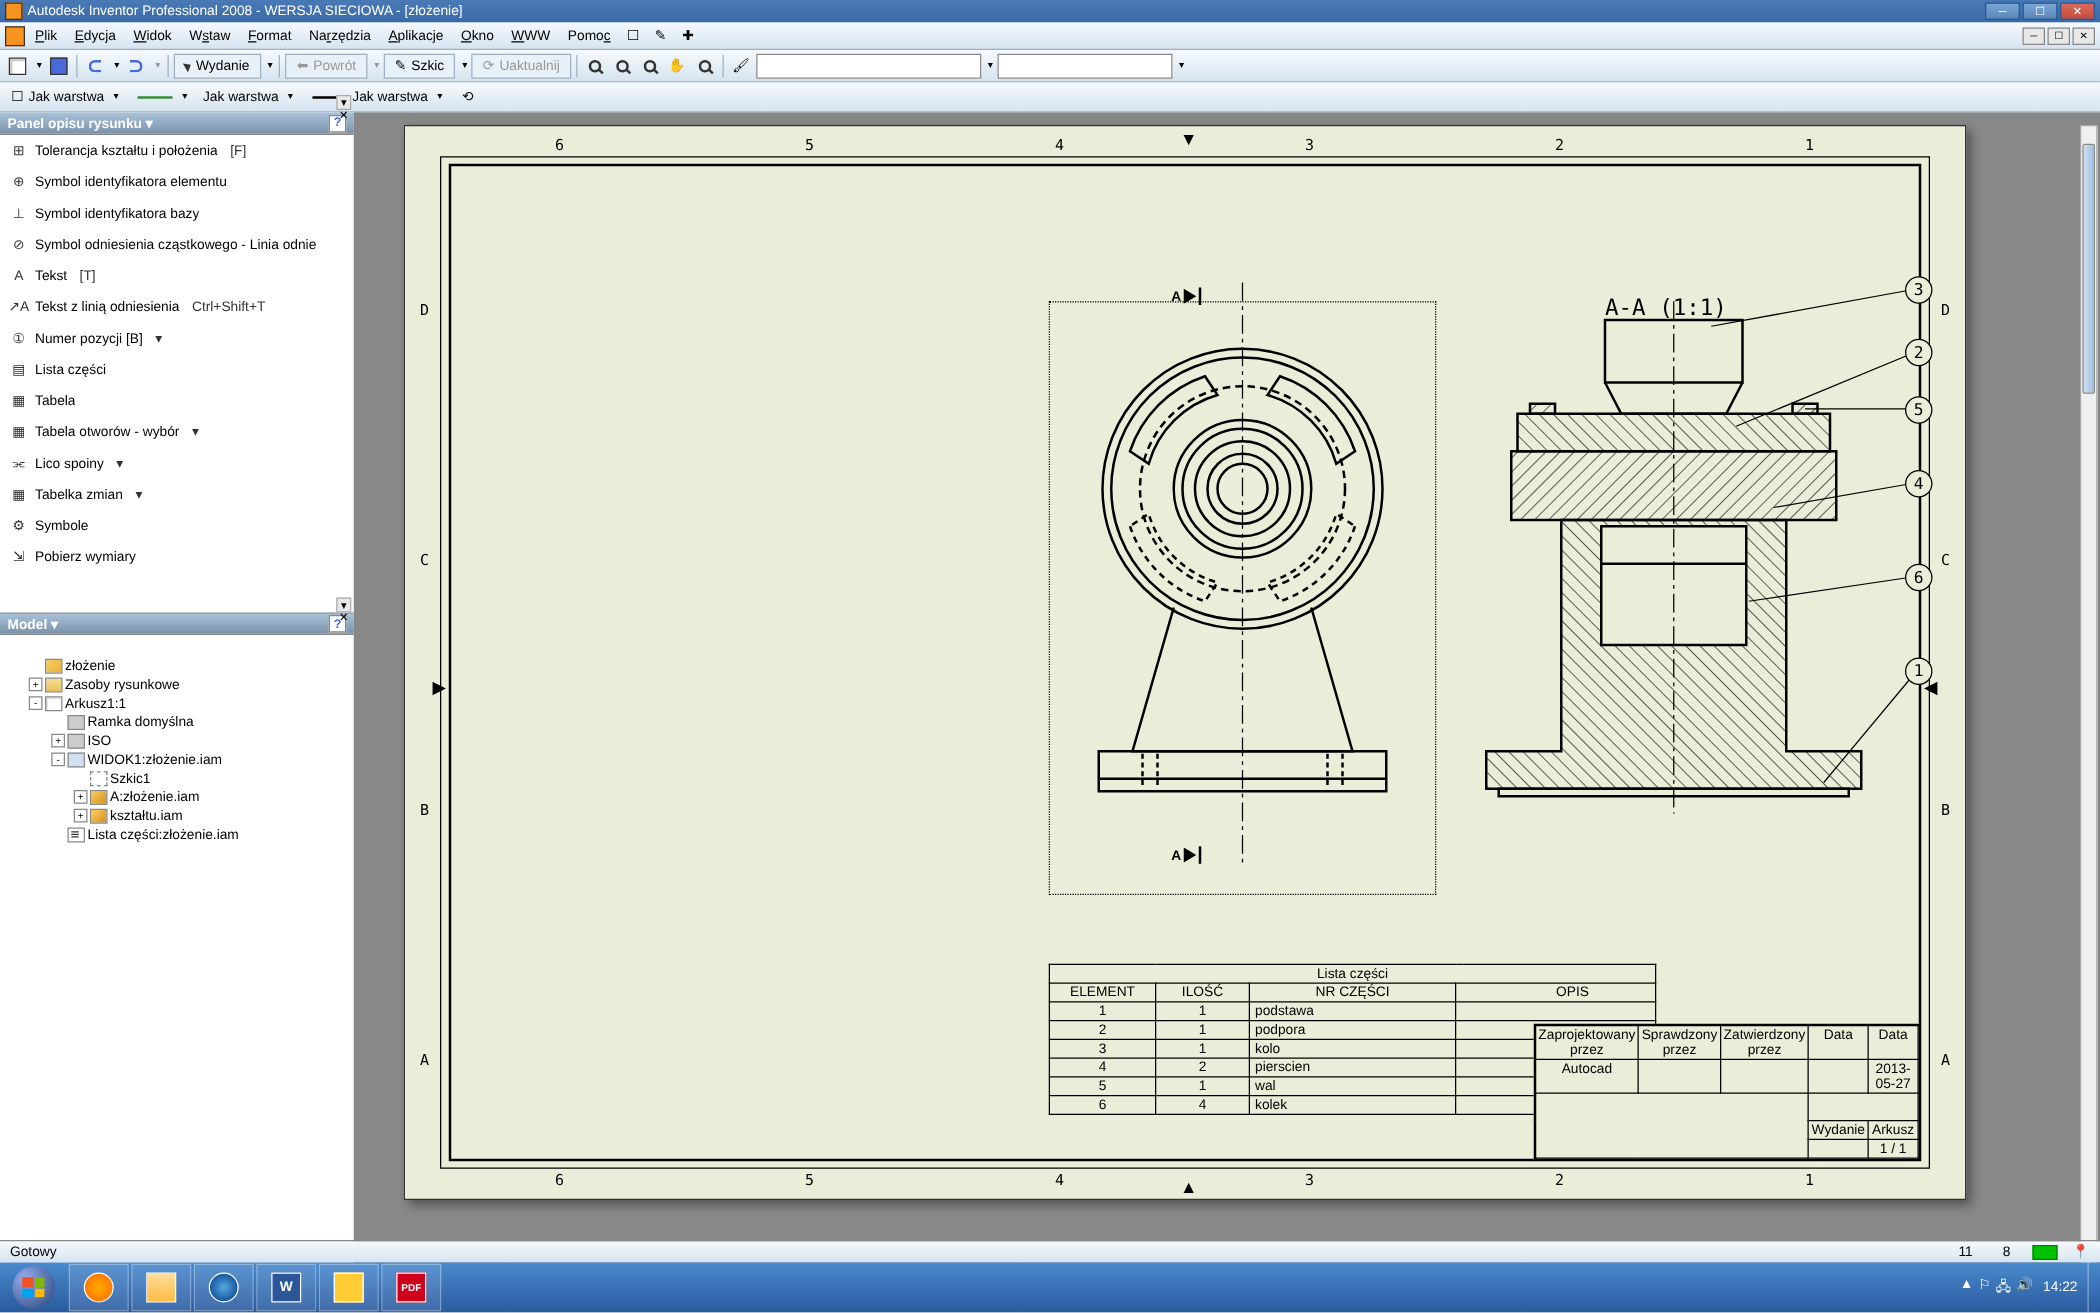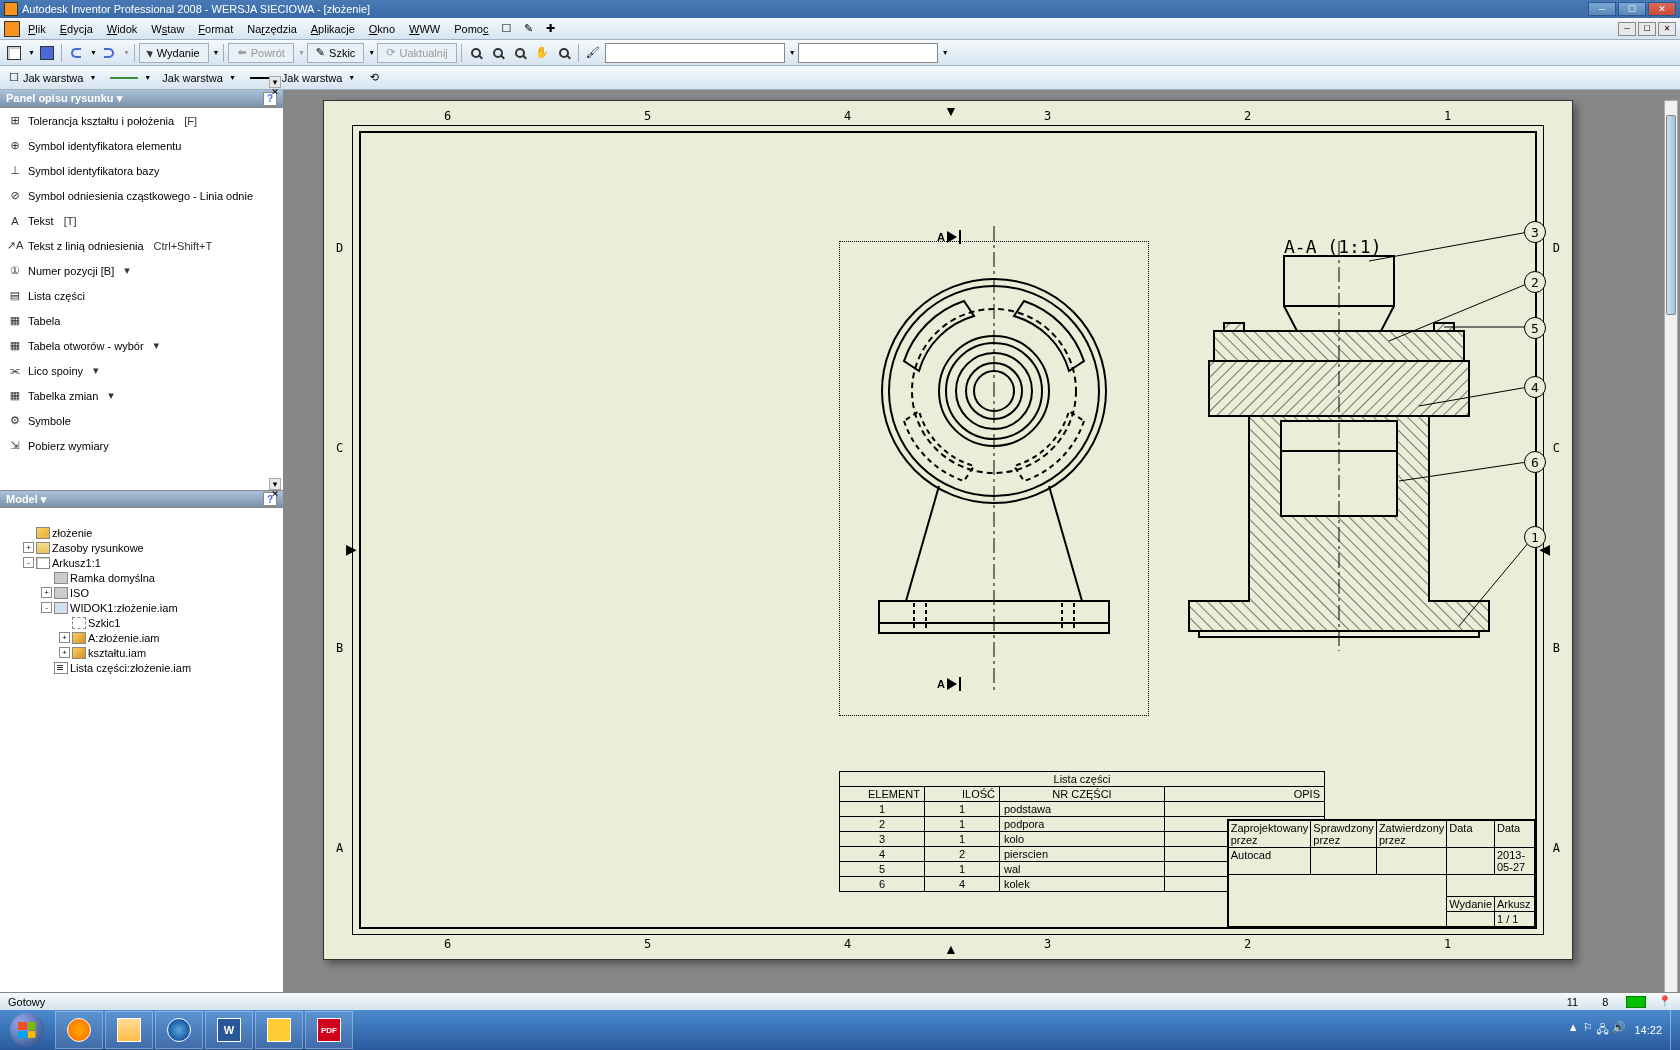--- a/index.html
+++ b/index.html
@@ -91,25 +91,25 @@
 .a-line { display: inline-block; width: 2px; height: 14px; background: #000; vertical-align: middle; margin-left: 2px; }
 
 .balloon { position: absolute; width: 22px; height: 22px; border: 1.5px solid #000; border-radius: 50%; display: flex; align-items: center; justify-content: center; font-family: monospace; font-size: 13px; background: #ecedd9; }
 
 .parts-table { position: absolute; left: 515px; top: 670px; border-collapse: collapse; font-family: sans-serif; font-size: 11px; background: #ecedd9; }
 .parts-table th, .parts-table td { border: 1px solid #000; padding: 1px 4px; height: 14px; }
 .parts-table .c1 { width: 85px; text-align: center; }
 .parts-table .c2 { width: 75px; text-align: center; }
 .parts-table .c3 { width: 165px; }
 .parts-table .c4 { width: 160px; text-align: center; padding-left: 31px; }
-.parts-table .hdr td { text-align: right; }
+.parts-table .hdr td { text-align: center; }
 
 .title-block { position: absolute; right: 36px; bottom: 31px; border: 1px solid #000; background: #ecedd9; font-size: 7px; }
 .title-block table { border-collapse: collapse; }
-.title-block td { border: 1px solid #000; padding: 1px 2px; height: 10px; vertical-align: top; }
+.title-block td { border: 1px solid #000; padding: 1px 2px; height: 10px; vertical-align: top; text-align: center; }
 
 .drawing-svg { position: absolute; left: 0; top: 0; }
 
 .status-bar { position: absolute; bottom: 40px; left: 0; right: 0; height: 18px; background: linear-gradient(180deg,#f5f9fd,#d6e4f0); border-top: 1px solid #888; display: flex; align-items: center; padding: 0 8px; font-size: 11px; justify-content: space-between; }
 .status-right { display: flex; gap: 12px; align-items: center; }
 .status-box { padding: 0 6px; }
 .green-sq { width: 20px; height: 12px; background: #00c000; border: 1px solid #008000; }
 
 .taskbar { position: absolute; bottom: 0; left: 0; right: 0; height: 40px; background: linear-gradient(180deg,#4a8ace,#2a5a9e); display: flex; align-items: center; padding: 0; }
 .start-orb { width: 54px; height: 40px; display: flex; align-items: center; justify-content: center; }

